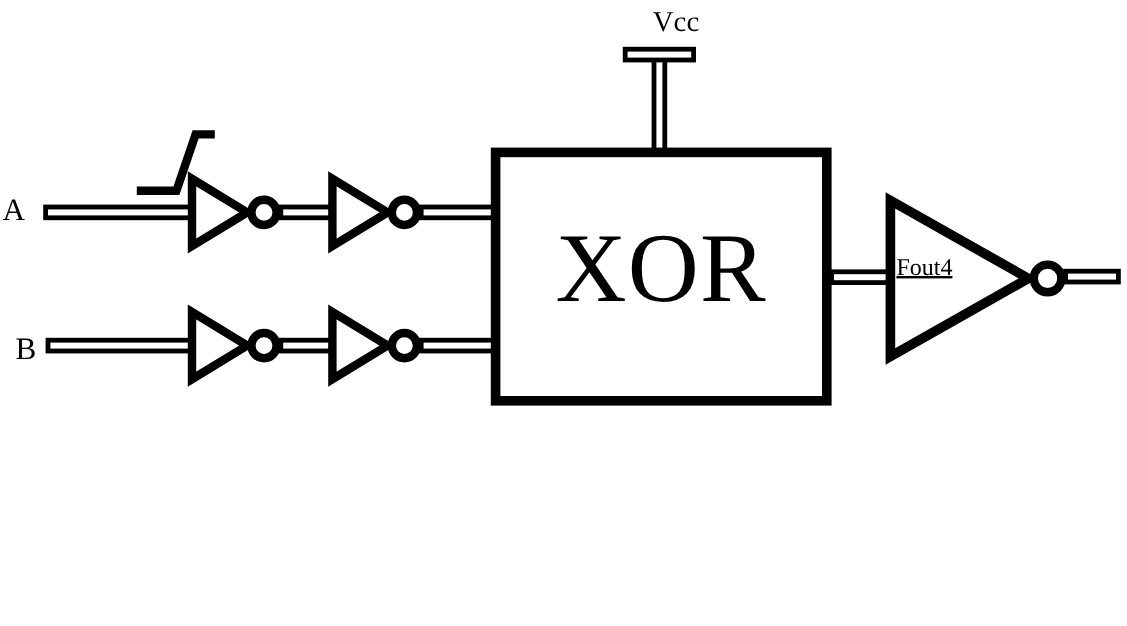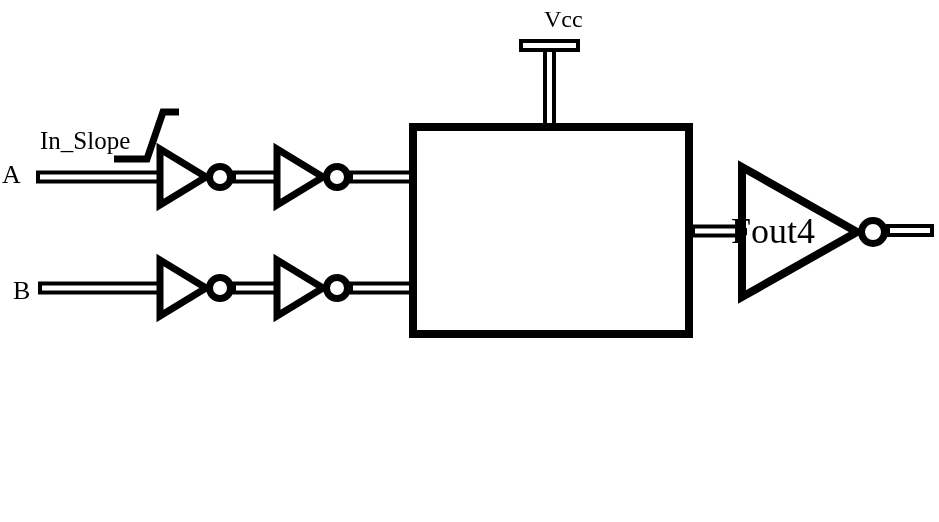--- a/index.html
+++ b/index.html
@@ -32,21 +32,21 @@
   .label {
     position: absolute;
     line-height: 1;
     white-space: nowrap;
     color: var(--line, #000000);
   }
   .label-a      { left: 2px;   top: 162px; font-size: 26px; }
   .label-b      { left: 13px;  top: 278px; font-size: 26px; }
   .label-slope  { left: 40px;  top: 128px; font-size: 25px; }
   .label-vcc    { left: 544px; top: 7px;   font-size: 24px; }
-  .label-fout   { left: 731px; top: 213px; font-size: 36px; }
+  .label-fout   { left: 747px; top: 213px; font-size: 20px; text-decoration: underline; }
   .xor-box-label {
     position: absolute;
     left: 413px;
     top: 127px;
     width: 276px;
     height: 207px;
     display: flex;
     align-items: center;
     justify-content: center;
     font-size: 82px;
@@ -95,20 +95,20 @@
       <polygon class="shape" points="742,167 742,297 857,232" stroke-width="8"></polygon>
       <circle class="shape" cx="873" cy="232" r="11.5" stroke-width="7"></circle>
       <rect class="shape" x="888" y="226" width="44" height="9" stroke-width="4"></rect>
     </g>
   </svg>
 
   <div class="label label-a">A</div>
 
   <div class="label label-b">B</div>
 
-  <div class="label label-slope">In_Slope</div>
 
   <div class="label label-vcc">Vcc</div>
 
+  <div class="xor-box-label">XOR</div>
 
   <div class="label label-fout">Fout4</div>
 
 </div>
 
 </body></html>

